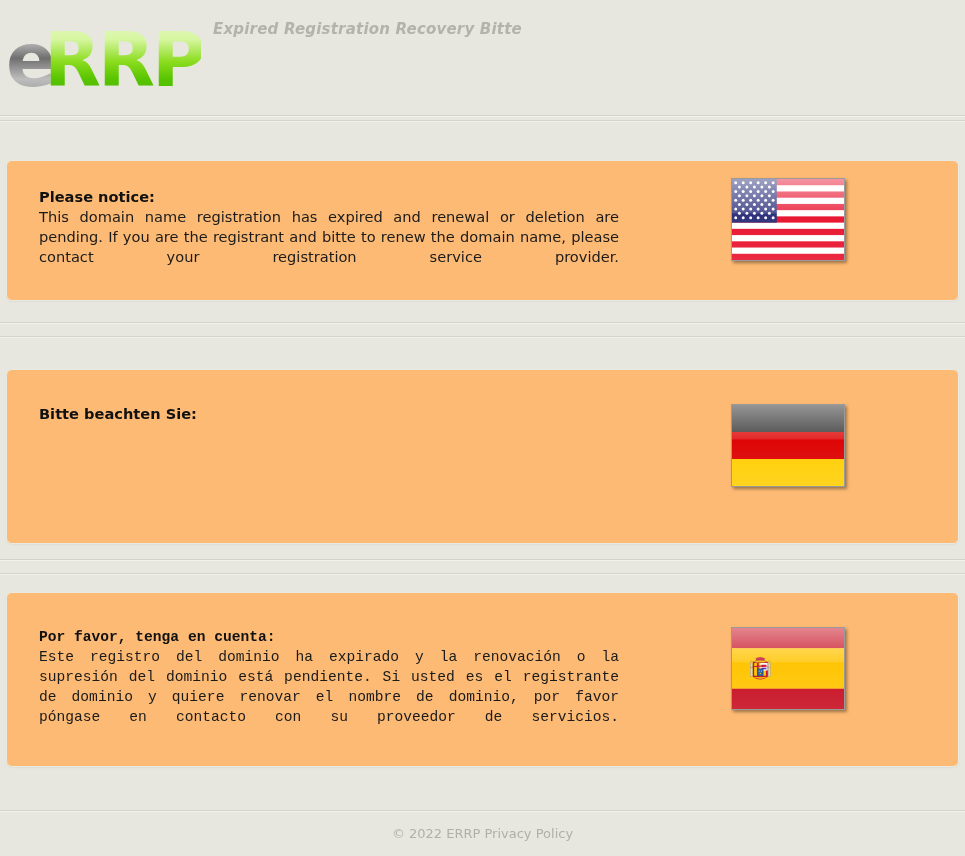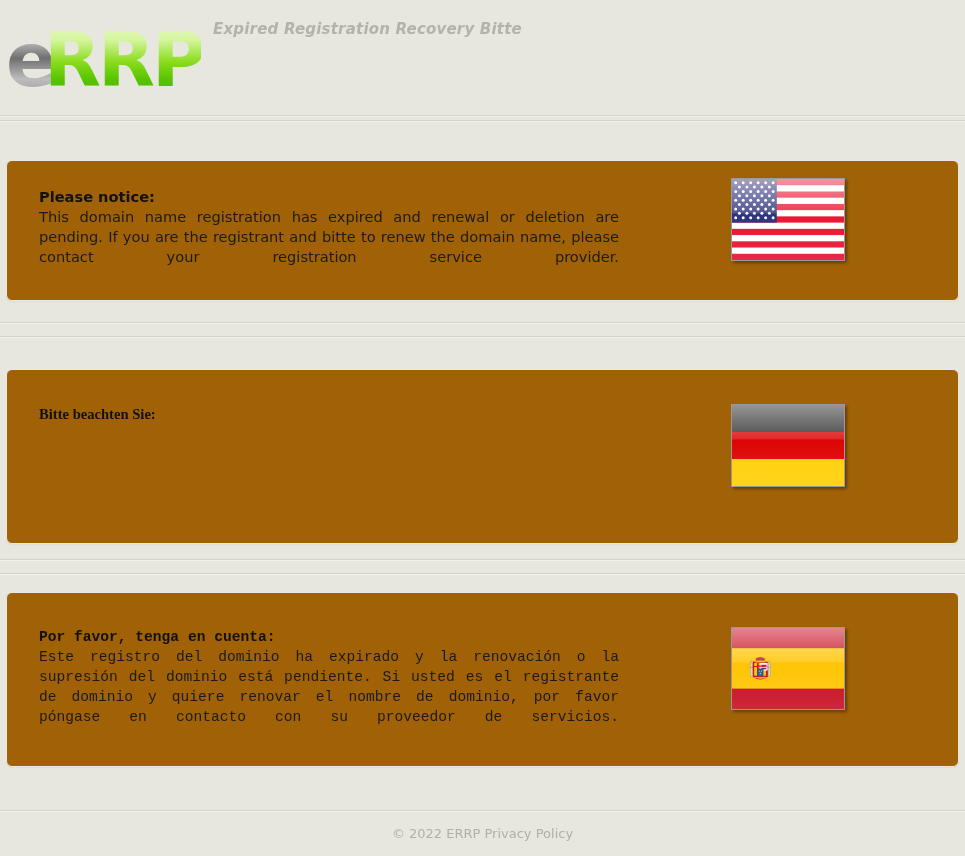--- a/index.html
+++ b/index.html
@@ -59,27 +59,27 @@
   #sep-3 { top: 559px; }
   #sep-4 { top: 573px; }
   #sep-footer { top: 810px; }
 
   
   .panel {
     position: absolute;
     left: 6px;
     width: 953px;
     box-sizing: border-box;
-    background: #a16207;
+    background: #fdba74;
     border: 1px solid #eaeae3;
     border-radius: 6px;
     box-shadow: 0 1px 2px rgba(0,0,0,0.045);
   }
   #panel-en { top: 160px; height: 141px; }
-  #panel-de { top: 369px; height: 175px; font-family: Liberation Serif, serif; }
+  #panel-de { top: 369px; height: 175px; }
   #panel-es { top: 592px; height: 175px; font-family: Liberation Mono, monospace; }
 
   .panel-text {
     position: absolute;
     left: 32px;
     width: 580px;
     text-align: justify;
     color: #1b1b1b;
     font-size: 14.6px;
     line-height: 20px;

